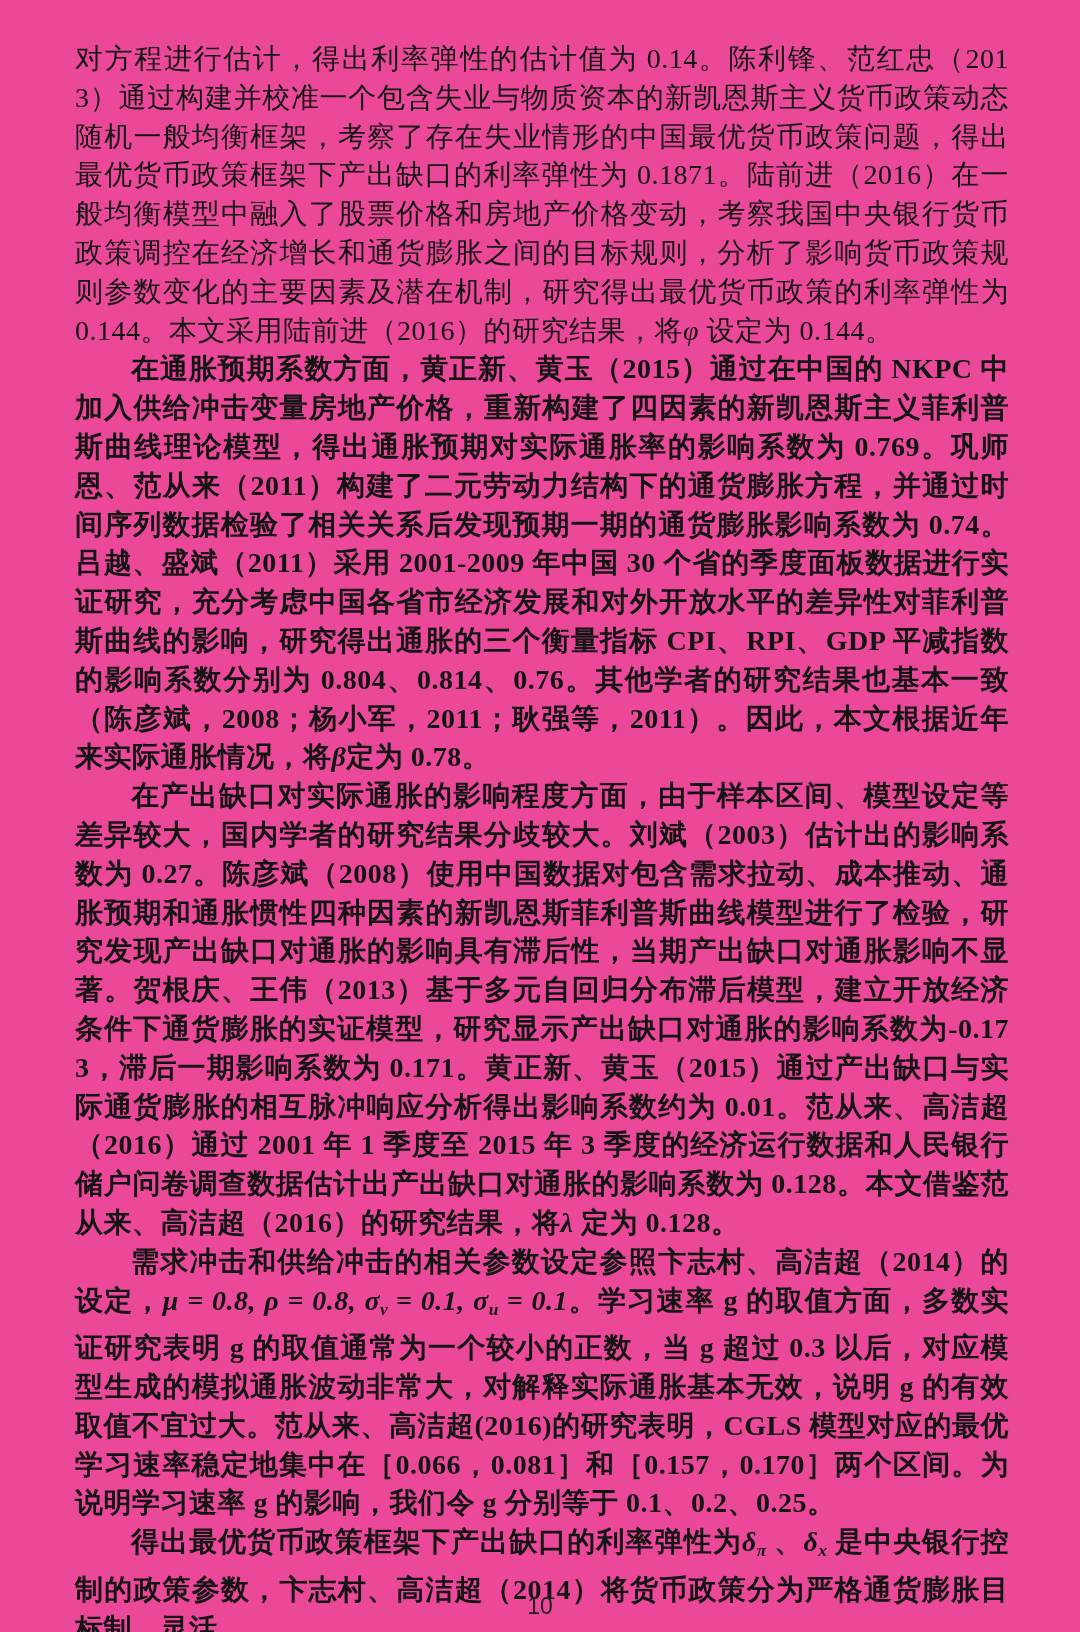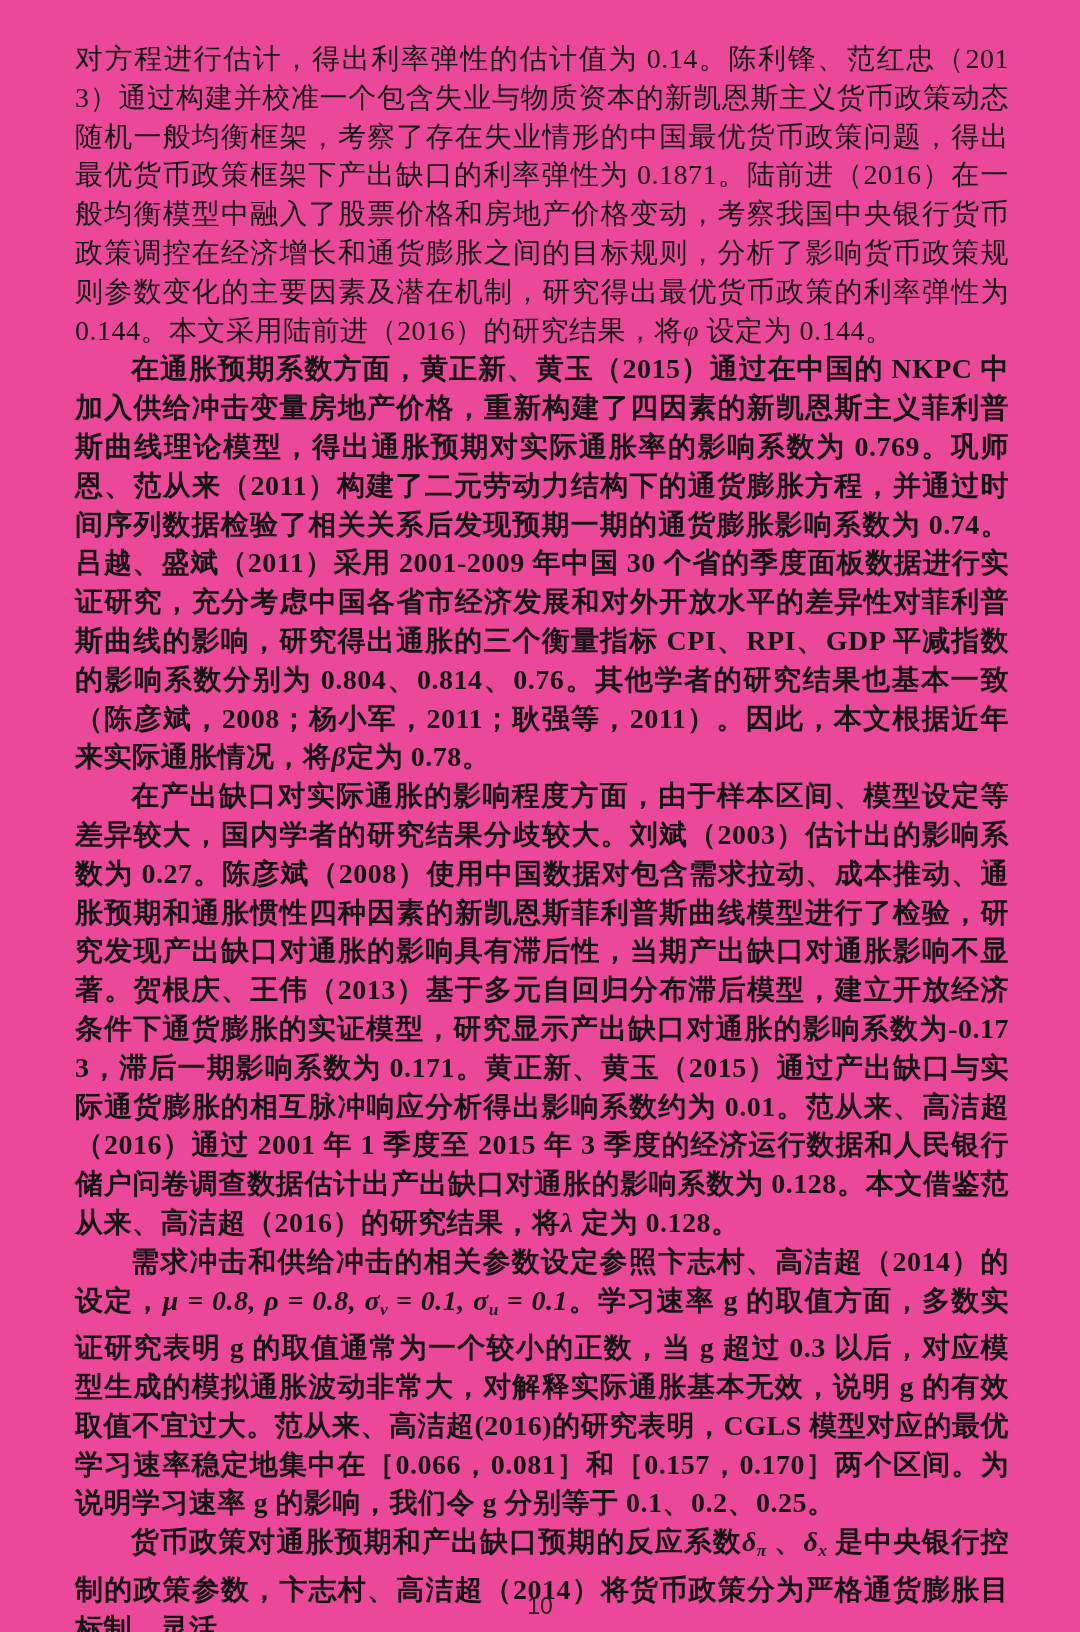--- a/index.html
+++ b/index.html
@@ -65,18 +65,18 @@
 </head>
 <body>
 
 <div class="page">
   <div class="text-column">
 
   <p class="para"><span class="text">对方程进行估计，得出利率弹性的估计值为 0.14。陈利锋、范红忠（2013）通过构建并校准一个包含失业与物质资本的新凯恩斯主义货币政策动态随机一般均衡框架，考察了存在失业情形的中国最优货币政策问题，得出最优货币政策框架下产出缺口的利率弹性为 0.1871。陆前进（2016）在一般均衡模型中融入了股票价格和房地产价格变动，考察我国中央银行货币政策调控在经济增长和通货膨胀之间的目标规则，分析了影响货币政策规则参数变化的主要因素及潜在机制，研究得出最优货币政策的利率弹性为 0.144。本文采用陆前进（2016）的研究结果，将</span><span class="math">φ</span><span class="text"> 设定为 0.144。</span></p>
       <p class="para indent"><span class="text">在通胀预期系数方面，黄正新、黄玉（2015）通过在中国的 NKPC 中加入供给冲击变量房地产价格，重新构建了四因素的新凯恩斯主义菲利普斯曲线理论模型，得出通胀预期对实际通胀率的影响系数为 0.769。巩师恩、范从来（2011）构建了二元劳动力结构下的通货膨胀方程，并通过时间序列数据检验了相关关系后发现预期一期的通货膨胀影响系数为 0.74。吕越、盛斌（2011）采用 2001-2009 年中国 30 个省的季度面板数据进行实证研究，充分考虑中国各省市经济发展和对外开放水平的差异性对菲利普斯曲线的影响，研究得出通胀的三个衡量指标 CPI、RPI、GDP 平减指数的影响系数分别为 0.804、0.814、0.76。其他学者的研究结果也基本一致（陈彦斌，2008；杨小军，2011；耿强等，2011）。因此，本文根据近年来实际通胀情况，将</span><span class="math">β</span><span class="text">定为 0.78。</span></p>
       <p class="para indent"><span class="text">在产出缺口对实际通胀的影响程度方面，由于样本区间、模型设定等差异较大，国内学者的研究结果分歧较大。刘斌（2003）估计出的影响系数为 0.27。陈彦斌（2008）使用中国数据对包含需求拉动、成本推动、通胀预期和通胀惯性四种因素的新凯恩斯菲利普斯曲线模型进行了检验，研究发现产出缺口对通胀的影响具有滞后性，当期产出缺口对通胀影响不显著。贺根庆、王伟（2013）基于多元自回归分布滞后模型，建立开放经济条件下通货膨胀的实证模型，研究显示产出缺口对通胀的影响系数为-0.173，滞后一期影响系数为 0.171。黄正新、黄玉（2015）通过产出缺口与实际通货膨胀的相互脉冲响应分析得出影响系数约为 0.01。范从来、高洁超（2016）通过 2001 年 1 季度至 2015 年 3 季度的经济运行数据和人民银行储户问卷调查数据估计出产出缺口对通胀的影响系数为 0.128。本文借鉴范从来、高洁超（2016）的研究结果，将</span><span class="math">λ</span><span class="text"> 定为 0.128。</span></p>
       <p class="para indent"><span class="text">需求冲击和供给冲击的相关参数设定参照卞志村、高洁超（2014）的设定，</span><span class="math">μ = 0.8, ρ = 0.8, σ</span><span class="sub">v</span><span class="math"> = 0.1, σ</span><span class="sub">u</span><span class="math"> = 0.1</span><span class="text">。学习速率 g 的取值方面，多数实证研究表明 g 的取值通常为一个较小的正数，当 g 超过 0.3 以后，对应模型生成的模拟通胀波动非常大，对解释实际通胀基本无效，说明 g 的有效取值不宜过大。范从来、高洁超(2016)的研究表明，CGLS 模型对应的最优学习速率稳定地集中在［0.066，0.081］和［0.157，0.170］两个区间。为说明学习速率 g 的影响，我们令 g 分别等于 0.1、0.2、0.25。</span></p>
-      <p class="para indent"><span class="text">货币政策对通胀预期和产出缺口预期的反应系数</span><span class="math">δ</span><span class="sub">π</span><span class="text"> 、</span><span class="math">δ</span><span class="sub">x</span><span class="text"> 是中央银行控制的政策参数，卞志村、高洁超（2014）将货币政策分为严格通货膨胀目标制、灵活</span></p>
+      <p class="para indent"><span class="text">得出最优货币政策框架下产出缺口的利率弹性为</span><span class="math">δ</span><span class="sub">π</span><span class="text"> 、</span><span class="math">δ</span><span class="sub">x</span><span class="text"> 是中央银行控制的政策参数，卞志村、高洁超（2014）将货币政策分为严格通货膨胀目标制、灵活</span></p>
     </div>
   <div class="page-footer">
     <span class="page-number">10</span>
   </div>
 </div>
 
 </body></html>

